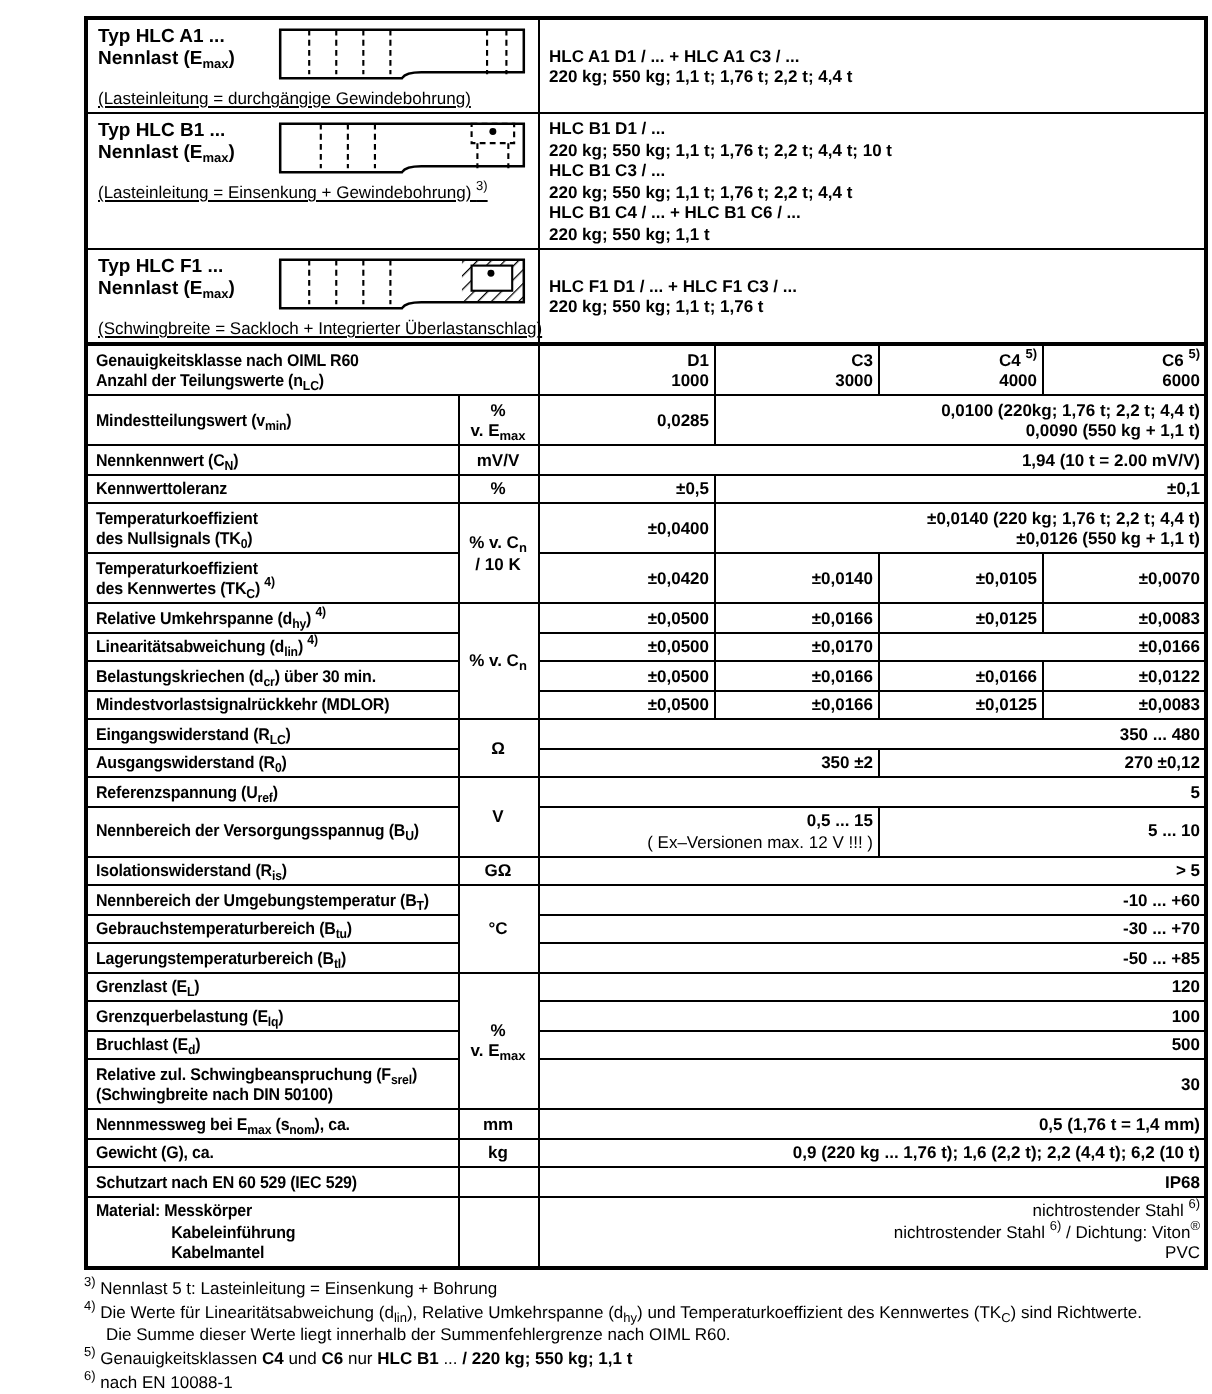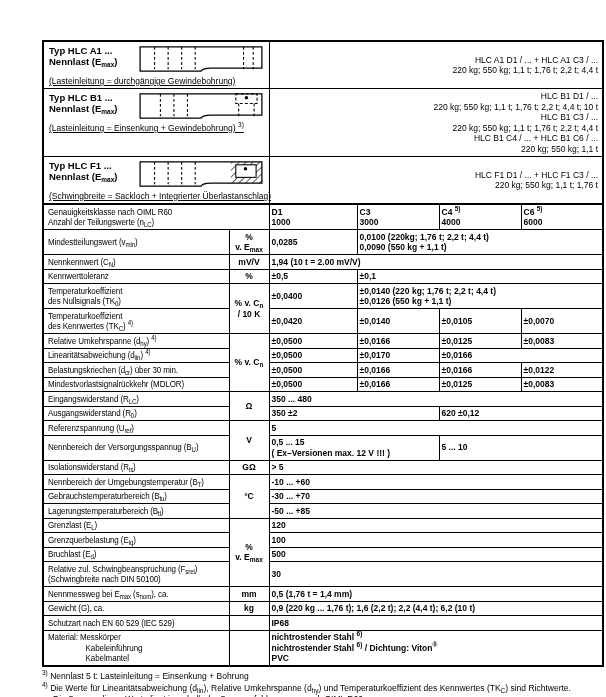--- a/index.html
+++ b/index.html
@@ -2,51 +2,51 @@
 <html><head>
 <meta charset="utf-8">
 <style>
   html,body{margin:0;padding:0;background:#ffffff;}
   .page{
     width:606px;height:697px;box-sizing:border-box;position:relative;
     background:#ffffff;color:#000;overflow:hidden;
     padding:8px 4px 0 42px;
     font-family:"Liberation Sans","DejaVu Sans",sans-serif;
   }
-  table{border-collapse:collapse;table-layout:fixed;width:560px;margin-top:32px;}
+  table{border-collapse:collapse;table-layout:fixed;width:560px;}
   table{border:2px solid #000;}
   td{border:1.5px solid #000;vertical-align:middle;}
   sub,sup{font-size:6.5px;line-height:0;}
   sup{vertical-align:4px;}
   sub{vertical-align:-2px;}
 
   
   #top-table td{padding:2px 4px 2px 5px;}
   .tcell{vertical-align:top;}
   .thead{display:flex;align-items:flex-start;justify-content:space-between;}
   .ttl{flex:0 0 auto;padding-top:1px;}
   .t1{font-size:9.5px;font-weight:bold;line-height:11px;white-space:nowrap;}
   .dwg{flex:0 0 auto;margin-right:2px;}
   .tnote{font-size:8.5px;line-height:10px;margin-top:3px;white-space:nowrap;text-decoration:underline;}
   .mcell{text-align:center;}
-  .ml{font-size:8.5px;font-weight:normal;line-height:10.5px;text-align:right;}
+  .ml{font-size:8.5px;font-weight:bold;line-height:10.5px;text-align:left;}
   .oln{fill:#fff;stroke:#000;stroke-width:1.3;}
   .dsh{stroke:#000;stroke-width:1.1;stroke-dasharray:3 2.2;}
   .dshr{fill:none;stroke:#000;stroke-width:1.1;stroke-dasharray:3 2.2;}
   .pkt{fill:#fff;stroke:#000;stroke-width:1.1;}
   .dot{fill:#000;}
 
   
   #spec-table{margin-top:-2px;}
   #spec-table td{font-size:8.5px;line-height:10.5px;padding:1.5px 2px;}
-  .lbl{text-align:left;font-weight:normal;padding-left:4px !important;overflow:hidden;}
+  .lbl{text-align:left;font-weight:bold;padding-left:4px !important;overflow:hidden;}
   .fit{display:inline-block;white-space:nowrap;transform:scaleX(0.94);transform-origin:0 50%;letter-spacing:-0.1px;}
   .unit{text-align:center;font-weight:bold;}
-  .val{text-align:left;font-weight:bold;}
-  .reg{font-weight:bold;}
+  .val{text-align:right;font-weight:bold;}
+  .reg{font-weight:normal;}
   .ind{display:inline-block;width:40px;}
 
   
   #footnotes{margin-top:4px;width:560px;}
   .fn{font-size:8.5px;line-height:10.5px;padding-left:11px;text-indent:-11px;margin-bottom:1.5px;}
   .fm{font-size:6.5px;vertical-align:4px;}
   .hidden-defs{position:absolute;width:0;height:0;overflow:hidden;}
 </style>
 </head>
 <body>
@@ -223,21 +223,21 @@
           <td class="val">±0,0083</td>
         </tr>
         <tr>
           <td class="lbl"><span class="fit">Eingangswiderstand (R<sub>LC</sub>)</span></td>
           <td class="unit" rowspan="2">Ω</td>
           <td class="val" colspan="4">350 ... 480</td>
         </tr>
         <tr>
           <td class="lbl"><span class="fit">Ausgangswiderstand (R<sub>0</sub>)</span></td>
           <td class="val" colspan="2">350 ±2</td>
-          <td class="val" colspan="2">620 ±0,12</td>
+          <td class="val" colspan="2">270 ±0,12</td>
         </tr>
         <tr>
           <td class="lbl"><span class="fit">Referenzspannung (U<sub>ref</sub>)</span></td>
           <td class="unit" rowspan="2">V</td>
           <td class="val" colspan="4">5</td>
         </tr>
         <tr>
           <td class="lbl"><span class="fit">Nennbereich der Versorgungsspannug (B<sub>U</sub>)</span></td>
           <td class="val" colspan="2">0,5 ... 15<br><span class="reg">( Ex–Versionen max. 12 V !!! )</span></td>
           <td class="val" colspan="2">5 ... 10</td>

